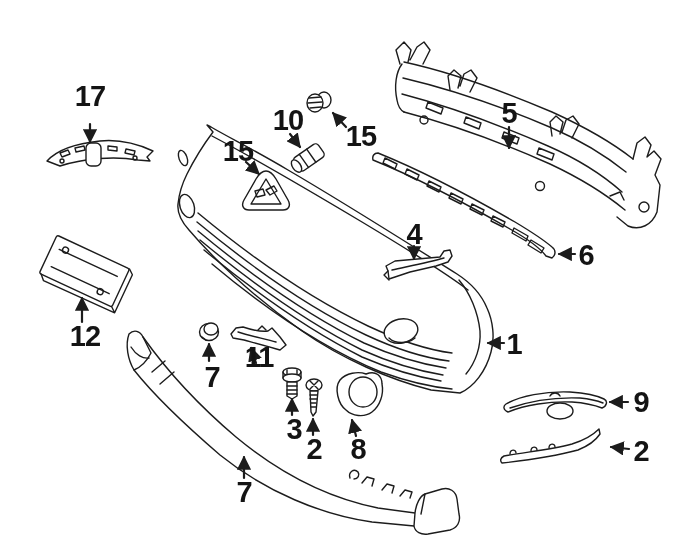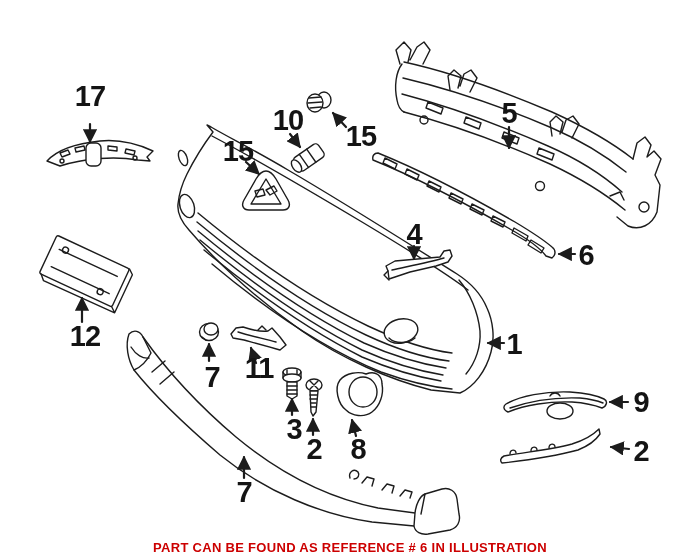--- a/index.html
+++ b/index.html
@@ -196,22 +196,21 @@
   <div class="callout" style="left:514px;top:344px">1</div>
   <div class="callout" style="left:314px;top:449px">2</div>
   <div class="callout" style="left:294px;top:429px">3</div>
   <div class="callout" style="left:414px;top:234px">4</div>
   <div class="callout" style="left:509px;top:113px">5</div>
   <div class="callout" style="left:586px;top:255px">6</div>
   <div class="callout" style="left:244px;top:492px">7</div>
   <div class="callout" style="left:358px;top:449px">8</div>
   <div class="callout" style="left:641px;top:402px">9</div>
   <div class="callout" style="left:641px;top:451px">2</div>
-  <div class="callout" style="left:259px;top:368px">11</div>
+  <div class="callout" style="left:259px;top:357px">11</div>
   <div class="callout" style="left:85px;top:336px">12</div>
   <div class="callout" style="left:212px;top:377px">7</div>
   <div class="callout" style="left:288px;top:120px">10</div>
   <div class="callout" style="left:238px;top:151px">15</div>
   <div class="callout" style="left:361px;top:136px">15</div>
   <div class="callout" style="left:90px;top:96px">17</div>
 
-  <div class="footer-note" style="color: rgb(204, 0, 0);">PART CAN BE FOUND AS REFERENCE # 6 IN ILLUSTRATION</div>
 </div>
 
 </body></html>

